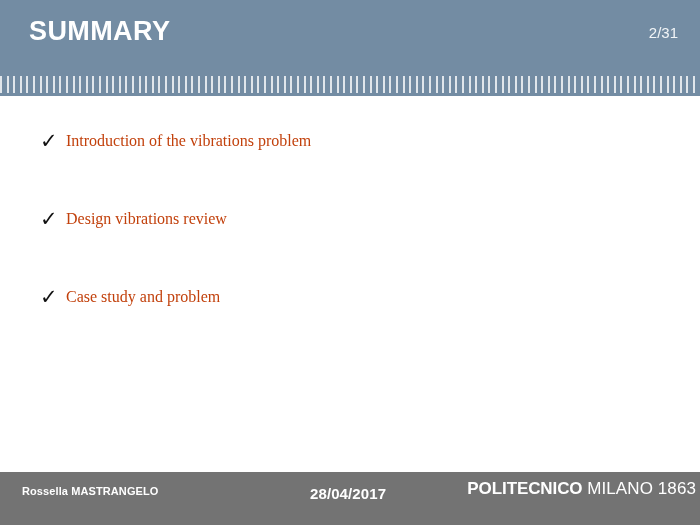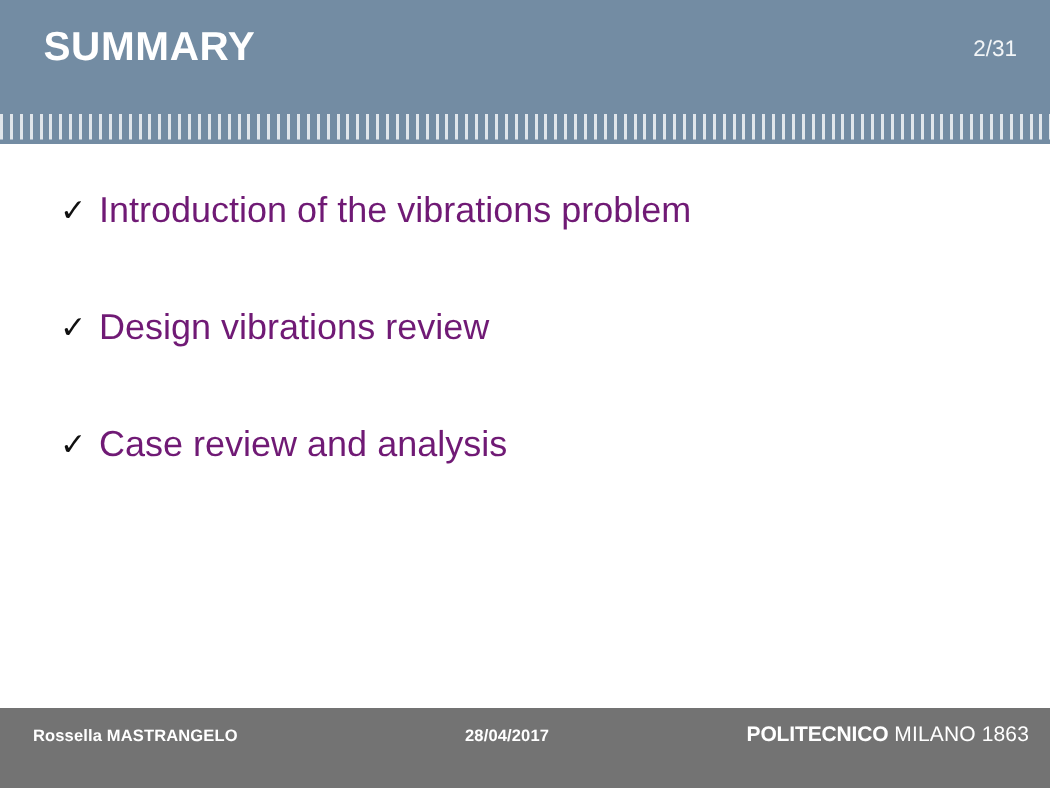--- a/index.html
+++ b/index.html
@@ -92,25 +92,25 @@
   }
   .bullet-check {
     flex: 0 0 auto;
     width: 26px;
     font-size: 21px;
     color: #101010;
     line-height: 34px;
   }
   .bullet-text {
     flex: 1 1 auto;
-    font-size: 24px;
-    color: #701a75;
+    font-size: 16px;
+    color: #c2410c;
     line-height: 34px;
     white-space: nowrap;
-    font-family: Liberation Sans, sans-serif;
+    font-family: Liberation Serif, serif;
   }
 
   
   .footer-band {
     position: absolute;
     left: 0;
     top: 472px;
     width: 700px;
     height: 53px;
     background: #737373;
@@ -122,33 +122,33 @@
     font-size: 11px;
     font-weight: bold;
     color: #ffffff;
     letter-spacing: 0.1px;
     white-space: nowrap;
   }
   .footer-date {
     position: absolute;
     left: 310px;
     top: 13px;
-    font-size: 11px;
+    font-size: 15px;
     font-weight: bold;
     color: #ffffff;
     letter-spacing: 0.1px;
     white-space: nowrap;
   }
   .footer-logo {
     position: absolute;
-    right: 14px;
+    right: 4px;
     top: 7px;
     white-space: nowrap;
     color: #ffffff;
-    font-size: 14px;
+    font-size: 17px;
     line-height: 20px;
   }
   .logo-bold {
     font-weight: bold;
     letter-spacing: -0.1px;
   }
   .logo-light {
     font-weight: normal;
     letter-spacing: 0.1px;
   }
@@ -172,21 +172,21 @@
         <span class="bullet-text">Introduction of the vibrations problem</span>
       </div>
 
       <div class="bullet-item">
         <span class="bullet-check">✓</span>
         <span class="bullet-text">Design vibrations review</span>
       </div>
 
       <div class="bullet-item">
         <span class="bullet-check">✓</span>
-        <span class="bullet-text">Case review and analysis</span>
+        <span class="bullet-text">Case study and problem</span>
       </div>
 
     </div>
   </div>
 
   <div class="footer-band">
     <div class="footer-author">Rossella MASTRANGELO</div>
     <div class="footer-date">28/04/2017</div>
     <div class="footer-logo">
       <span class="logo-bold">POLITECNICO</span><span>&nbsp;</span><span class="logo-light">MILANO 1863</span>

